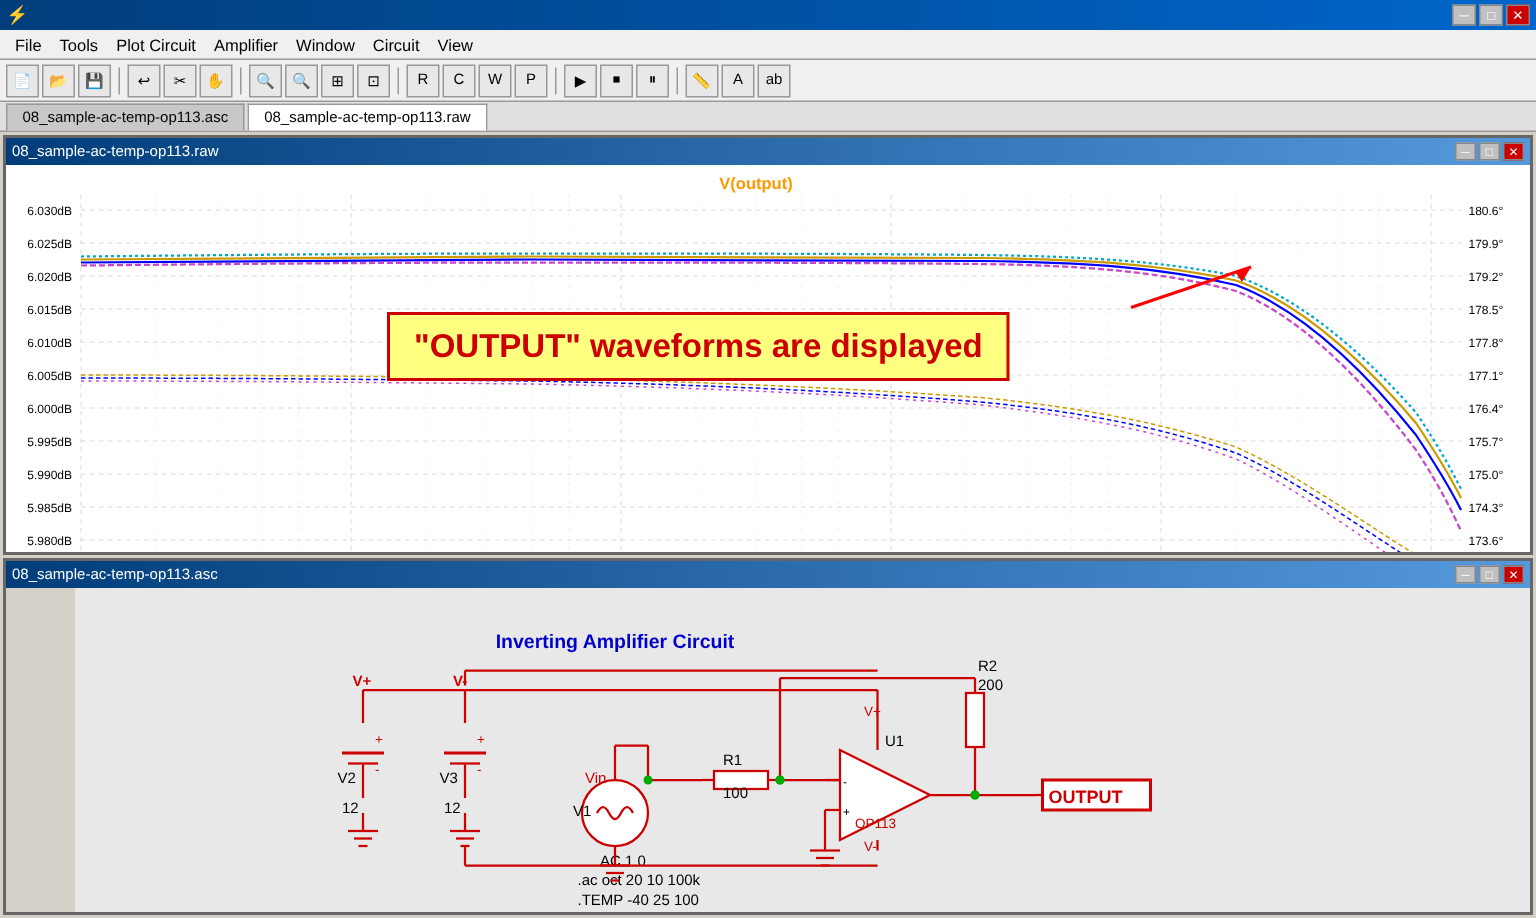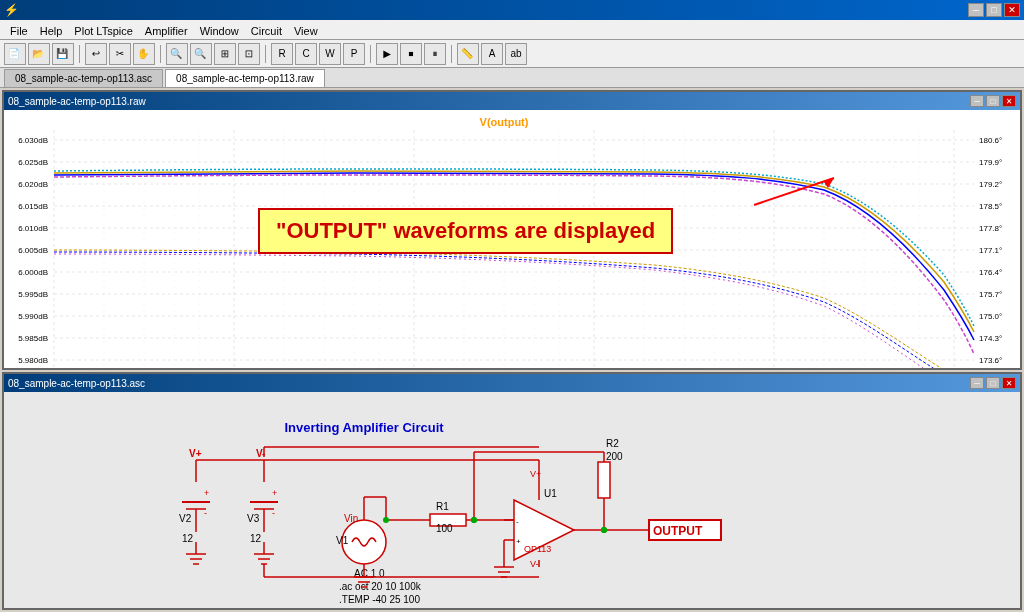--- a/index.html
+++ b/index.html
@@ -131,20 +131,21 @@
       justify-content: space-between;
       padding: 0 4px;
       font-size: 10px;
       color: white;
     }
     .schematic-area {
       background: #e8e8e8;
       height: calc(100% - 18px);
       position: relative;
       overflow: hidden;
+      margin-left: 46px;
     }
 
     
     .annotation-box {
       position: absolute;
       top: 38%;
       left: 25%;
       background: #ffff80;
       border: 2px solid #cc0000;
       padding: 8px 16px;
@@ -170,22 +171,22 @@
   </div>
   <div class="title-bar-controls">
     <div class="title-btn">─</div>
     <div class="title-btn">□</div>
     <div class="title-btn" style="background:#cc0000;color:white;">✕</div>
   </div>
 </div>
 
 <div class="menu-bar">
   <span class="menu-item">File</span>
-  <span class="menu-item">Help</span>
-  <span class="menu-item">Plot LTspice</span>
+  <span class="menu-item">Tools</span>
+  <span class="menu-item">Plot Circuit</span>
   <span class="menu-item">Amplifier</span>
   <span class="menu-item">Window</span>
   <span class="menu-item">Circuit</span>
   <span class="menu-item">View</span>
 </div>
 
 <div class="toolbar">
   <div class="tool-btn">📄</div>
   <div class="tool-btn">📂</div>
   <div class="tool-btn">💾</div>

